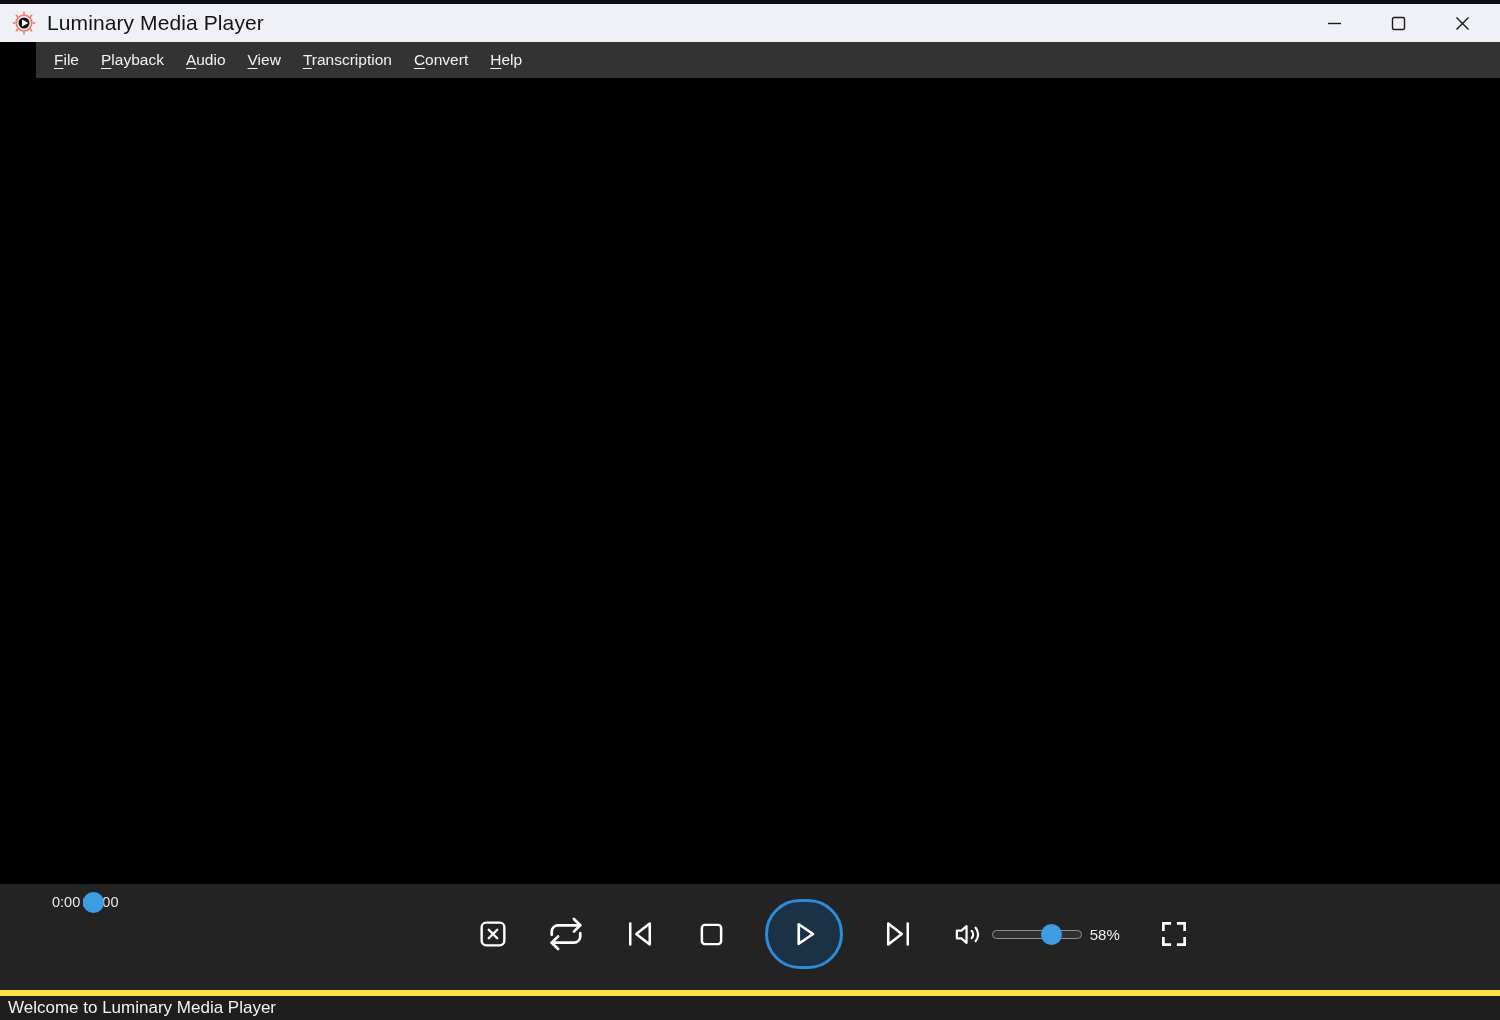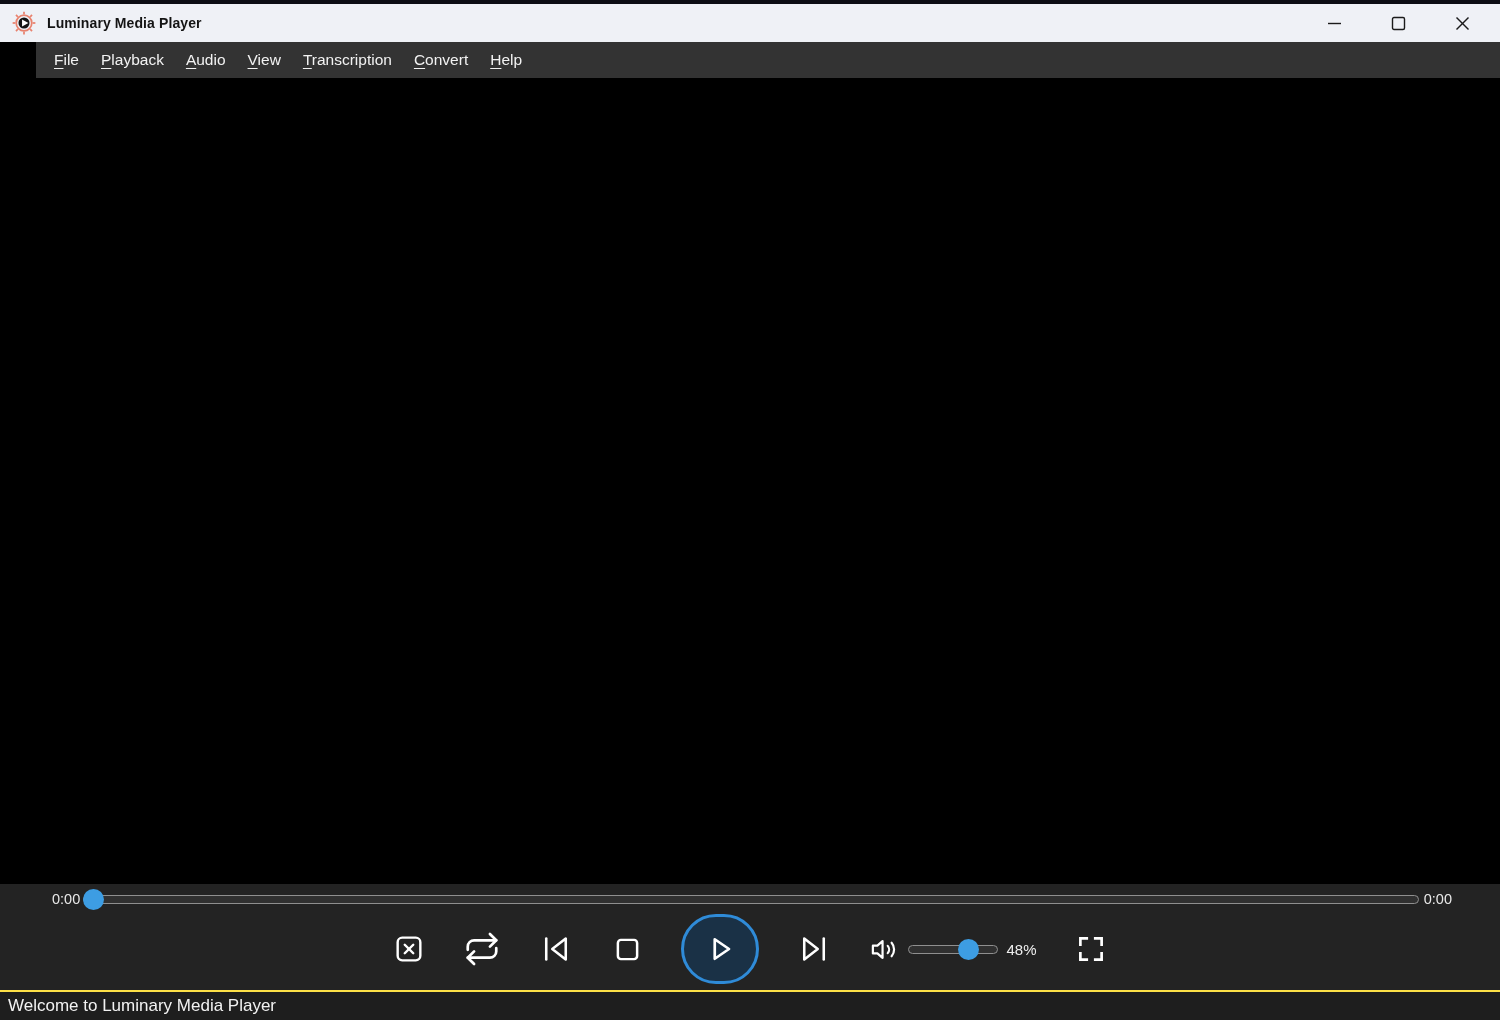--- a/index.html
+++ b/index.html
@@ -20,21 +20,21 @@
   .titlebar {
     height: 38px; flex: 0 0 auto;
     background: #eff1f6;
     display: flex; align-items: center;
     padding-left: 10px;
     position: relative;
   }
   .app-icon { width: 27px; height: 27px; display: flex; align-items: center; justify-content: center; }
   .titlebar .title {
     margin-left: 10px;
-    font-size: 14px; font-weight: 700; color: #141414;
+    font-size: 21px; font-weight: 400; color: #141414;
     letter-spacing: 0.1px;
   }
   .win-controls {
     position: absolute; right: 6px; top: 0; height: 38px;
     display: flex; align-items: stretch;
   }
   .win-btn {
     width: 64px; height: 38px;
     background: transparent; border: none;
     display: flex; align-items: center; justify-content: center;
@@ -57,21 +57,21 @@
   }
   .menu-item .mn { text-decoration: underline; text-underline-offset: 3px; text-decoration-thickness: 1px; }
 
   
   .video-area { flex: 1 1 auto; background: #000000; }
 
   
   .control-panel {
     height: 106px; flex: 0 0 auto;
     background: #232323;
-    display: flex; flex-direction: column; margin-top: 13px;
+    display: flex; flex-direction: row; margin-top: 13px;
   }
   .seek-row {
     height: 36px;
     display: flex; align-items: center;
     padding: 0 48px 0 52px;
   }
   .time-label {
     color: #e8e8e8; font-size: 14.5px;
     flex: 0 0 auto;
   }
@@ -120,21 +120,21 @@
     display: flex; align-items: center; gap: 8px;
   }
   .volume-slider { width: 90px; flex: 0 0 auto; }
   .volume-slider .thumb { left: calc(66% - 10px); }
   .volume-label { color: #efefef; font-size: 15px; }
 
   
   .statusbar {
     height: 30px; flex: 0 0 auto;
     background: #1e1e1e;
-    border-top: 2px solid #fde047;
+    border-top: 6px solid #fde047;
     display: flex; align-items: center;
     padding-left: 8px;
   }
   .statusbar .msg { color: #f2f2f2; font-size: 17px; }
 </style>
 </head>
 <body>
 
 <div class="window">
 
@@ -253,21 +253,21 @@
           <svg width="31" height="31" viewBox="0 0 24 24" fill="none" stroke="#ffffff" stroke-width="1.7" stroke-linecap="round" stroke-linejoin="round">
             <polygon points="10.5 5.5 6.5 9 3 9 3 15 6.5 15 10.5 18.5 10.5 5.5"></polygon>
             <path d="M14.5 9.2a4.2 4.2 0 0 1 0 5.6"></path>
             <path d="M17.5 6.8a8 8 0 0 1 0 10.4"></path>
           </svg>
         </button>
         <div class="slider volume-slider">
           <div class="track"></div>
           <div class="thumb"></div>
         </div>
-        <span class="volume-label">48%</span>
+        <span class="volume-label">58%</span>
       </div>
 
       <button class="icon-btn">
         <svg width="34" height="34" viewBox="0 0 24 24" fill="none" stroke="#ffffff" stroke-width="1.9" stroke-linecap="square">
           <path d="M4.5 9V4.5H9"></path>
           <path d="M19.5 9V4.5H15"></path>
           <path d="M4.5 15v4.5H9"></path>
           <path d="M19.5 15v4.5H15"></path>
         </svg>
       </button>

